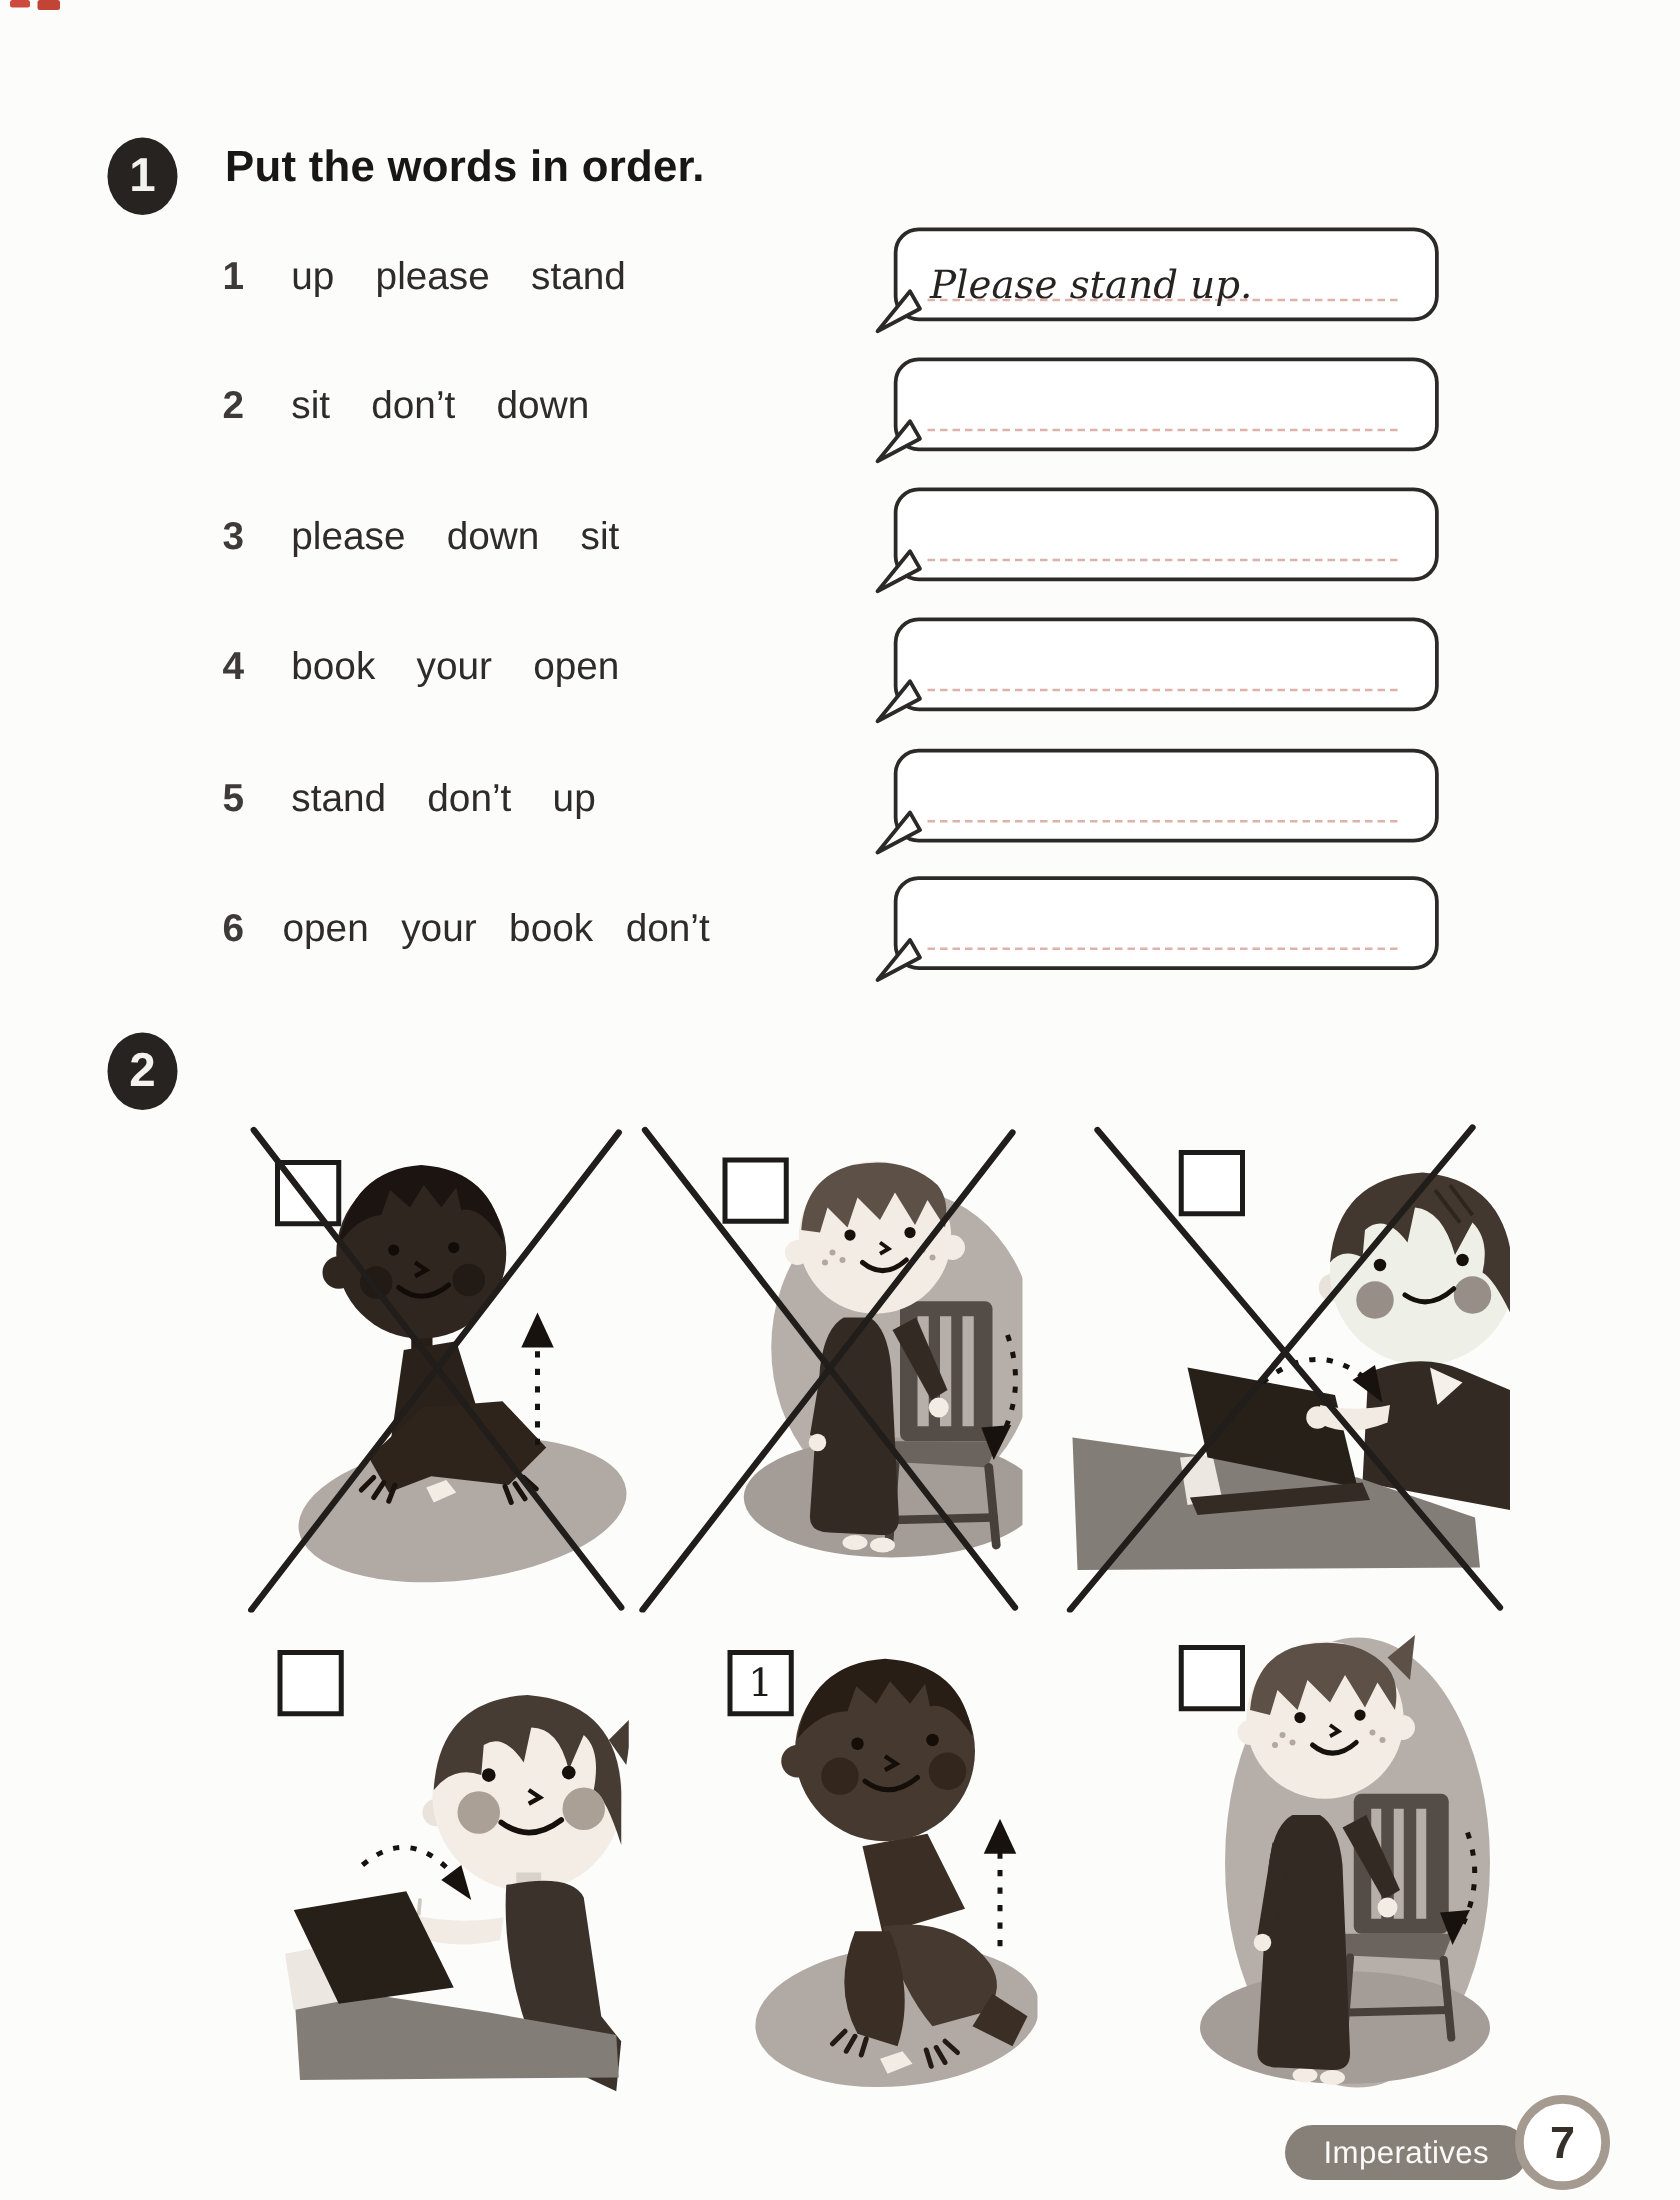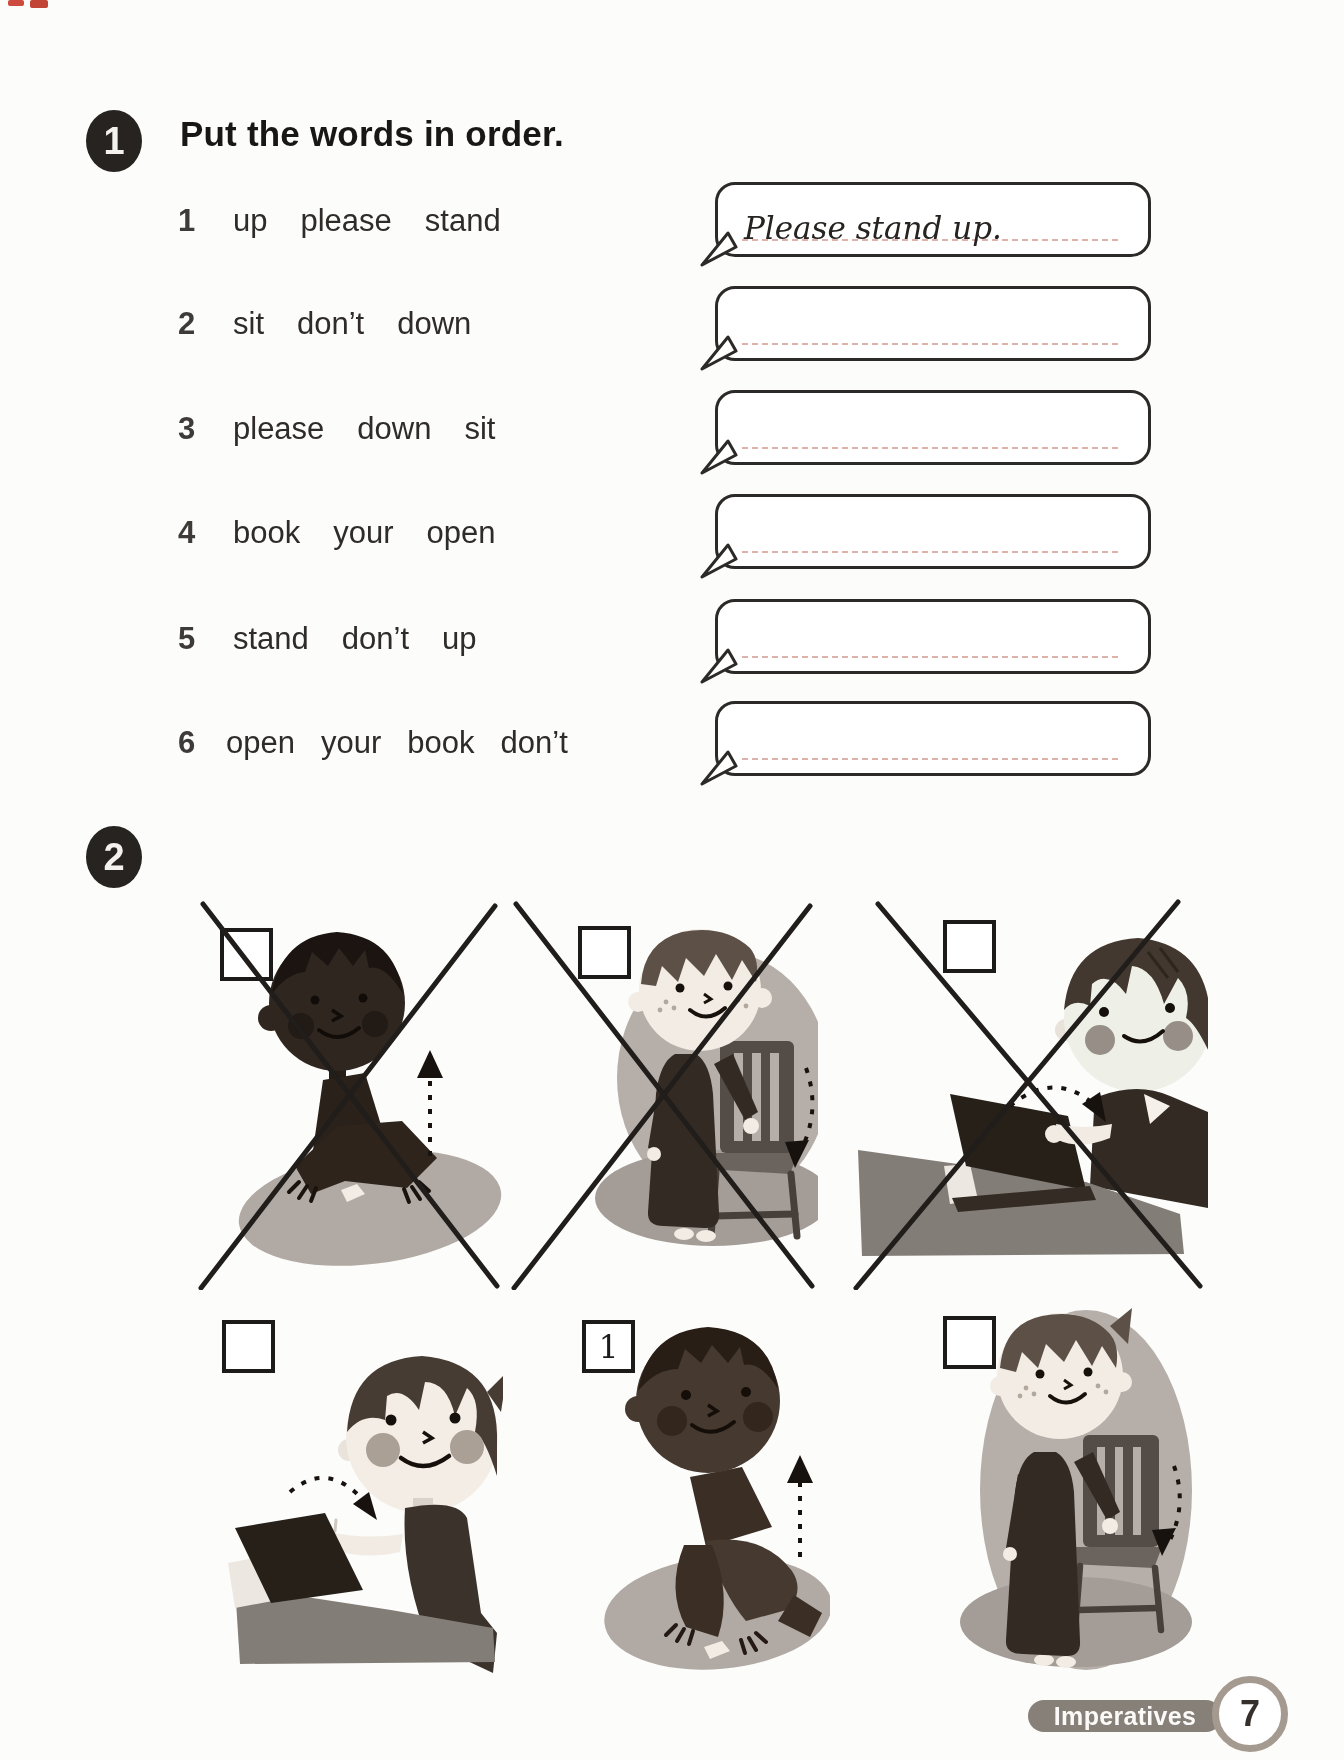--- a/index.html
+++ b/index.html
@@ -20,23 +20,23 @@
   .write-line{position:absolute;left:24px;right:30px;bottom:13px;border-bottom:2px dashed #dcb2aa;}
   .answer{position:absolute;left:26px;bottom:8px;font-family:"DejaVu Serif",serif;
           font-style:italic;font-size:31px;color:#262320;white-space:nowrap;}
   .cell{position:absolute;margin:0;}
   .cell svg.scene{position:absolute;left:0;top:0;width:100%;height:100%;}
   .checkbox{position:absolute;width:45px;height:45px;background:#fff;border:4px solid #1d1b19;
             z-index:5;display:flex;align-items:center;justify-content:center;
             font-family:"DejaVu Serif",serif;font-size:31px;color:#1d1b19;}
   .cross{position:absolute;left:0;top:0;width:100%;height:100%;z-index:7;}
   .cross line{stroke:#201d1a;stroke-width:5;stroke-linecap:round;}
-  .footer-tag{position:absolute;left:1028px;top:1700px;width:194px;height:32px;background:#878078;
+  .footer-tag{position:absolute;left:1028px;top:1700px;width:194px;height:44px;background:#878078;
               border-radius:22px;display:flex;align-items:center;justify-content:center;
-              color:#fbfaf8;font-size:25px;font-weight:bold;letter-spacing:.3px;}
+              color:#fbfaf8;font-size:25px;font-weight:normal;letter-spacing:.3px;}
   .page-num{position:absolute;left:1212px;top:1676px;width:76px;height:76px;background:#fff;
             border:7px solid #a59a90;border-radius:50%;box-sizing:border-box;z-index:2;
             display:flex;align-items:center;justify-content:center;
             font-size:36px;font-weight:bold;color:#35302c;}
 </style>
 </head>
 <body>
 
 <div class="page">
 

